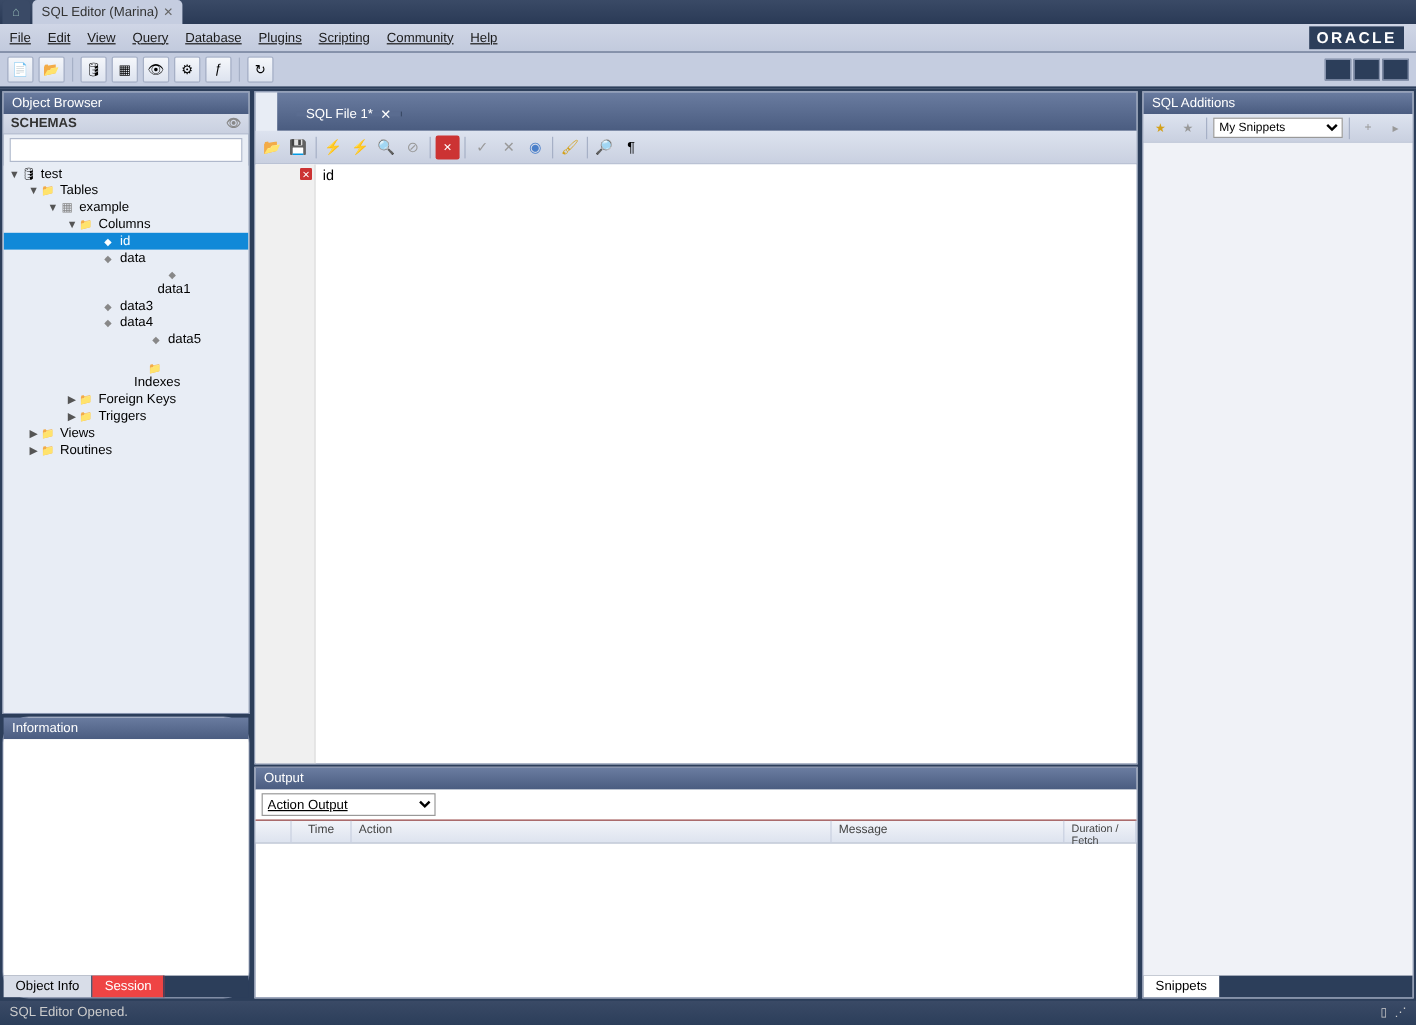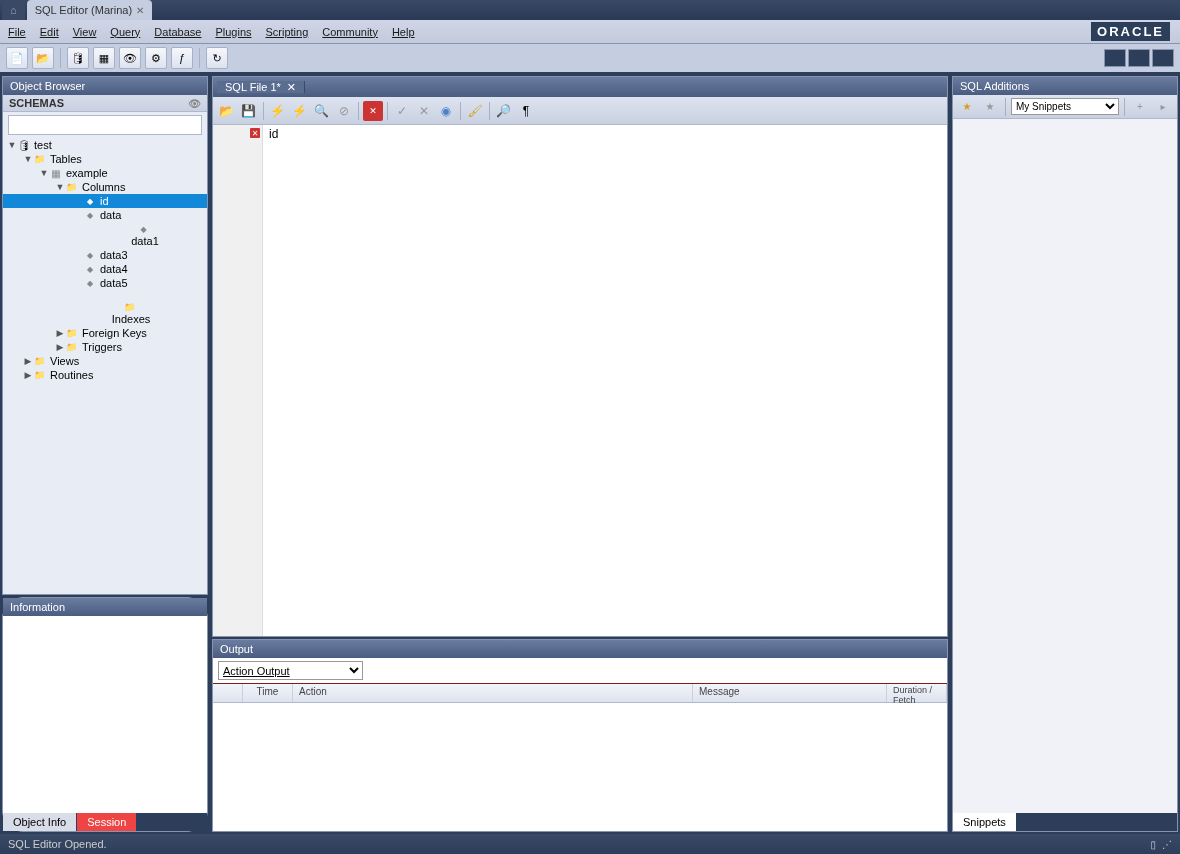--- a/index.html
+++ b/index.html
@@ -41,21 +41,21 @@
 .col-icon { color: #888; }
 .col-icon::before { content: "◆"; font-size: 8px; }
 
 .info-panel { height: 235px; background: #fff; border-radius: 22px; }
 .info-tabs { display: flex; background: #2c3e5a; }
 .info-tab { padding: 3px 10px; font-size: 11px; background: #d8dde8; cursor: pointer; border-right: 1px solid #2c3e5a; }
 .info-tab.active { background: #ef4444; color: #fff; }
 
 .center-col { flex: 1; display: flex; flex-direction: column; gap: 2px; min-width: 0; }
 .editor-panel { flex: 1; display: flex; flex-direction: column; min-height: 0; }
-.file-tabs { background: linear-gradient(#6a7ca0, #4a5c80); display: flex; padding: 4px; height: 20px; }
+.file-tabs { background: linear-gradient(#6a7ca0, #4a5c80); display: flex; padding: 16px; height: 20px; margin-left: 18px; }
 .file-tab { background: #5a6c90; color: #fff; font-size: 11px; padding: 2px 8px; display: flex; align-items: center; gap: 6px; border-right: 1px solid #3a4a66; }
 .file-tab .close { font-size: 11px; cursor: pointer; }
 .editor-toolbar { height: 28px; background: linear-gradient(#dde3ef, #c9d0e0); border-bottom: 1px solid #b0b9cc; display: flex; align-items: center; padding: 0 4px; gap: 2px; }
 .et-btn { width: 20px; height: 20px; display: flex; align-items: center; justify-content: center; font-size: 12px; cursor: pointer; border-radius: 2px; }
 .et-sep { width: 1px; height: 18px; background: #a6b0c6; margin: 0 2px; }
 .editor-body { flex: 1; background: #fff; display: flex; font-family: "Consolas", monospace; font-size: 12px; }
 .gutter { width: 50px; background: #f0f0f0; border-right: 1px solid #ddd; text-align: right; padding: 2px 4px; color: #888; position: relative; }
 .gutter-err { position: absolute; right: 2px; top: 3px; width: 10px; height: 10px; background: #c33; color: #fff; font-size: 8px; display: flex; align-items: center; justify-content: center; border-radius: 1px; }
 .code-area { flex: 1; padding: 2px 6px; }
 
@@ -165,21 +165,21 @@
           <span>data1</span>
         </div>
         <div class="tree-item" style="padding-left:80px;">
           <span class="tree-icon col-icon"></span>
           <span>data3</span>
         </div>
         <div class="tree-item" style="padding-left:80px;">
           <span class="tree-icon col-icon"></span>
           <span>data4</span>
         </div>
-        <div class="tree-item" style="padding-left:80px;">
+        <div class="tree-item" style="padding-left:120px;">
           <span class="tree-icon col-icon"></span>
           <span>data5</span>
         </div>
         <div class="tree-item" style="padding-left:52px;flex-direction:column;">
           <span class="tree-toggle">&nbsp;</span>
           <span class="tree-icon folder-icon"></span>
           <span>Indexes</span>
         </div>
         <div class="tree-item" style="padding-left:52px;">
           <span class="tree-toggle">▶</span>

